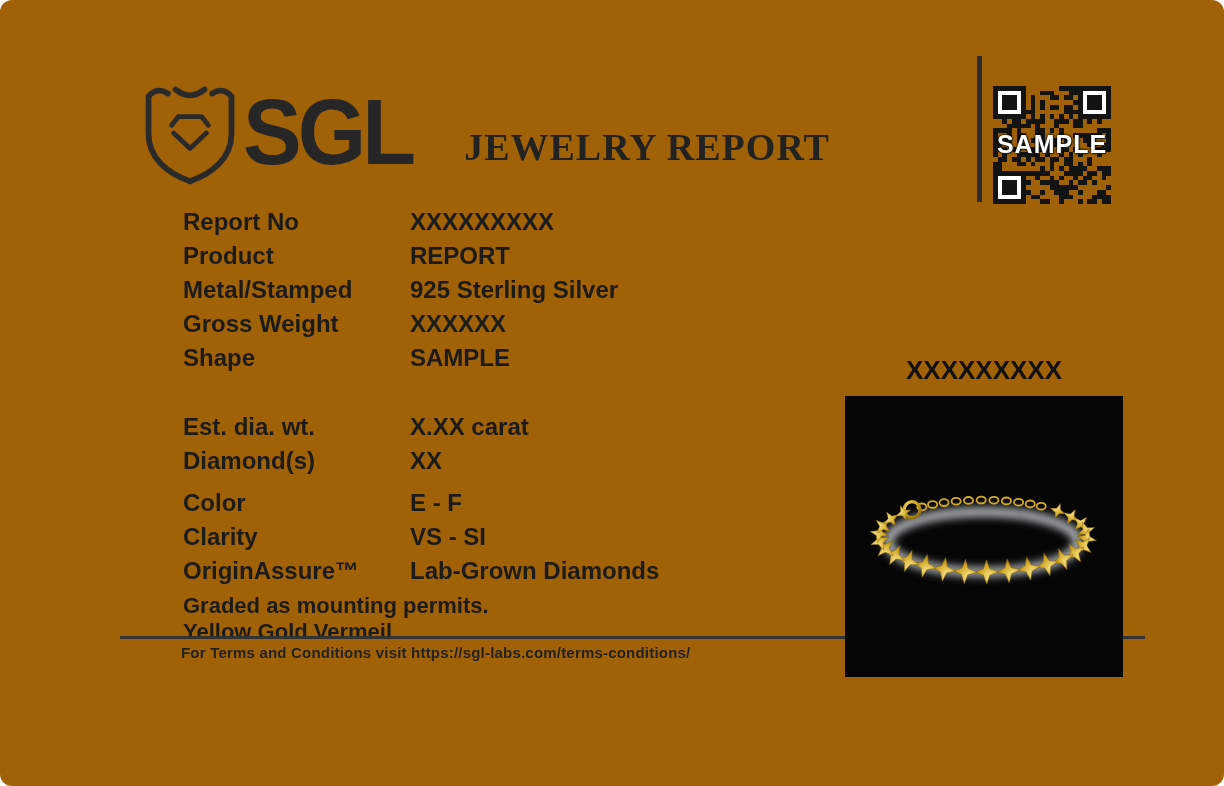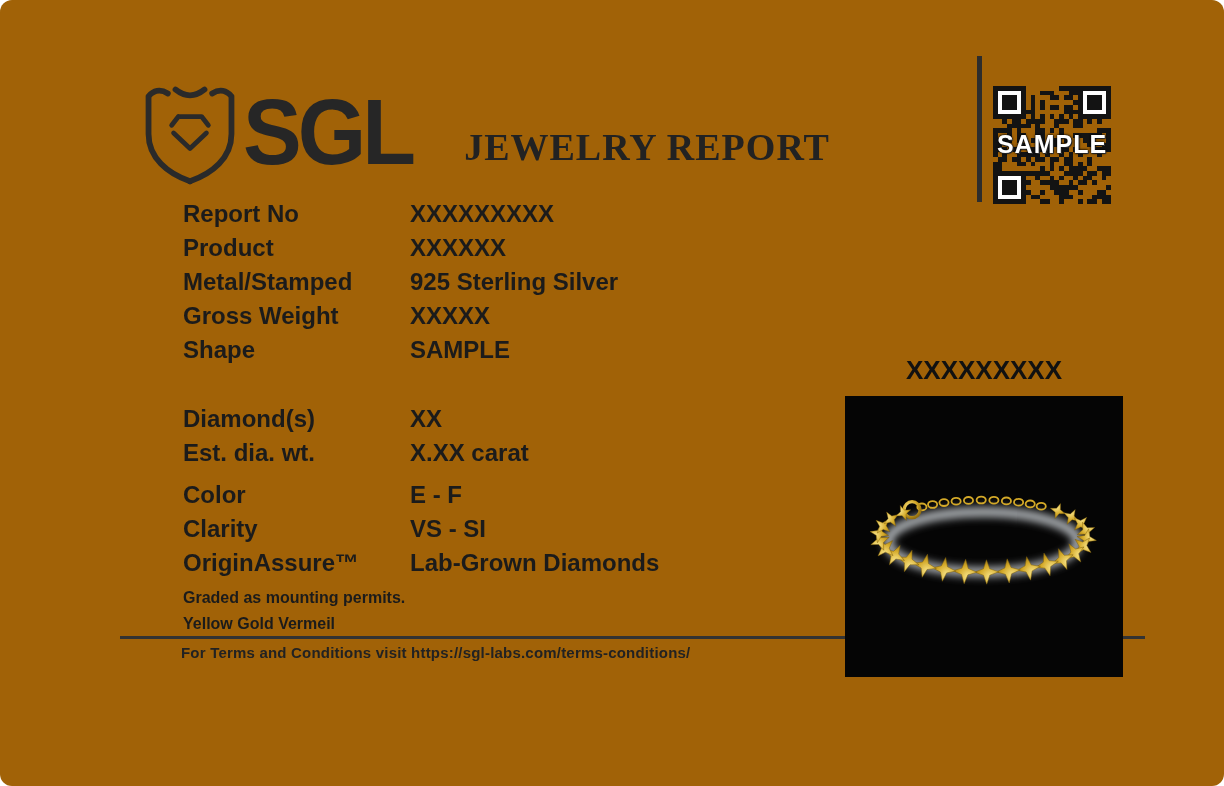--- a/index.html
+++ b/index.html
@@ -18,27 +18,27 @@
 
   .vbar{position:absolute;left:977px;top:56px;width:5px;height:146px;background:#2d2d2d;}
 
   .qr-wrap{position:absolute;left:992px;top:86px;width:120px;height:118px;}
   .qr-wrap svg{display:block;width:120px;height:118px;}
   .sample{position:absolute;left:-8px;top:44px;width:136px;text-align:center;
           font-weight:700;font-size:25px;letter-spacing:1px;color:#ffffff;
           text-shadow:0 0 3px #000,0 0 2px #000,1px 1px 0 #444;}
 
   
-  .fields{position:absolute;left:183px;font-weight:700;font-size:24px;color:#1b1b1b;}
+  .fields{position:absolute;left:183px;font-weight:700;font-size:24px;color:#1b1b1b;margin-top:8px;}
   .block1{top:197px;}
   .block2{top:402px;}
   .row{display:flex;line-height:34px;}
   .row.gap{margin-top:8px;}
   .lab{width:227px;flex:none;}
-  .val.small{font-size:16px;line-height:26px;padding-top:5px;}
+  .val.small{font-size:22px;line-height:26px;padding-top:5px;}
 
   
   .hline{position:absolute;left:120px;top:636px;width:1025px;height:3px;background:#333;z-index:1;}
   .terms{position:absolute;left:181px;top:644px;font-size:15px;font-weight:700;
          letter-spacing:0.2px;color:#222;}
 
   
   .caption{position:absolute;left:845px;top:355px;width:278px;text-align:center;
            font-size:26px;font-weight:700;color:#111;}
   .photo{position:absolute;left:845px;top:396px;width:278px;height:281px;z-index:2;}
@@ -307,43 +307,43 @@
     <span class="sample">SAMPLE</span>
   </div>
 
   <section id="block1" class="fields block1">
       <div class="row">
         <span class="lab">Report No</span>
         <span class="val">XXXXXXXXX</span>
       </div>
       <div class="row">
         <span class="lab">Product</span>
-        <span class="val">XXXXXX</span>
+        <span class="val">REPORT</span>
       </div>
       <div class="row">
         <span class="lab">Metal/Stamped</span>
         <span class="val">925 Sterling Silver</span>
       </div>
       <div class="row">
         <span class="lab">Gross Weight</span>
-        <span class="val">XXXXX</span>
+        <span class="val">XXXXXX</span>
       </div>
       <div class="row">
         <span class="lab">Shape</span>
         <span class="val">SAMPLE</span>
       </div>
     </section>
   <section id="block2" class="fields block2">
       <div class="row">
+        <span class="lab">Est. dia. wt.</span>
+        <span class="val">X.XX carat</span>
+      </div>
+      <div class="row">
         <span class="lab">Diamond(s)</span>
         <span class="val">XX</span>
-      </div>
-      <div class="row">
-        <span class="lab">Est. dia. wt.</span>
-        <span class="val">X.XX carat</span>
       </div>
       <div class="row gap">
         <span class="lab">Color</span>
         <span class="val">E - F</span>
       </div>
       <div class="row">
         <span class="lab">Clarity</span>
         <span class="val">VS - SI</span>
       </div>
       <div class="row">

